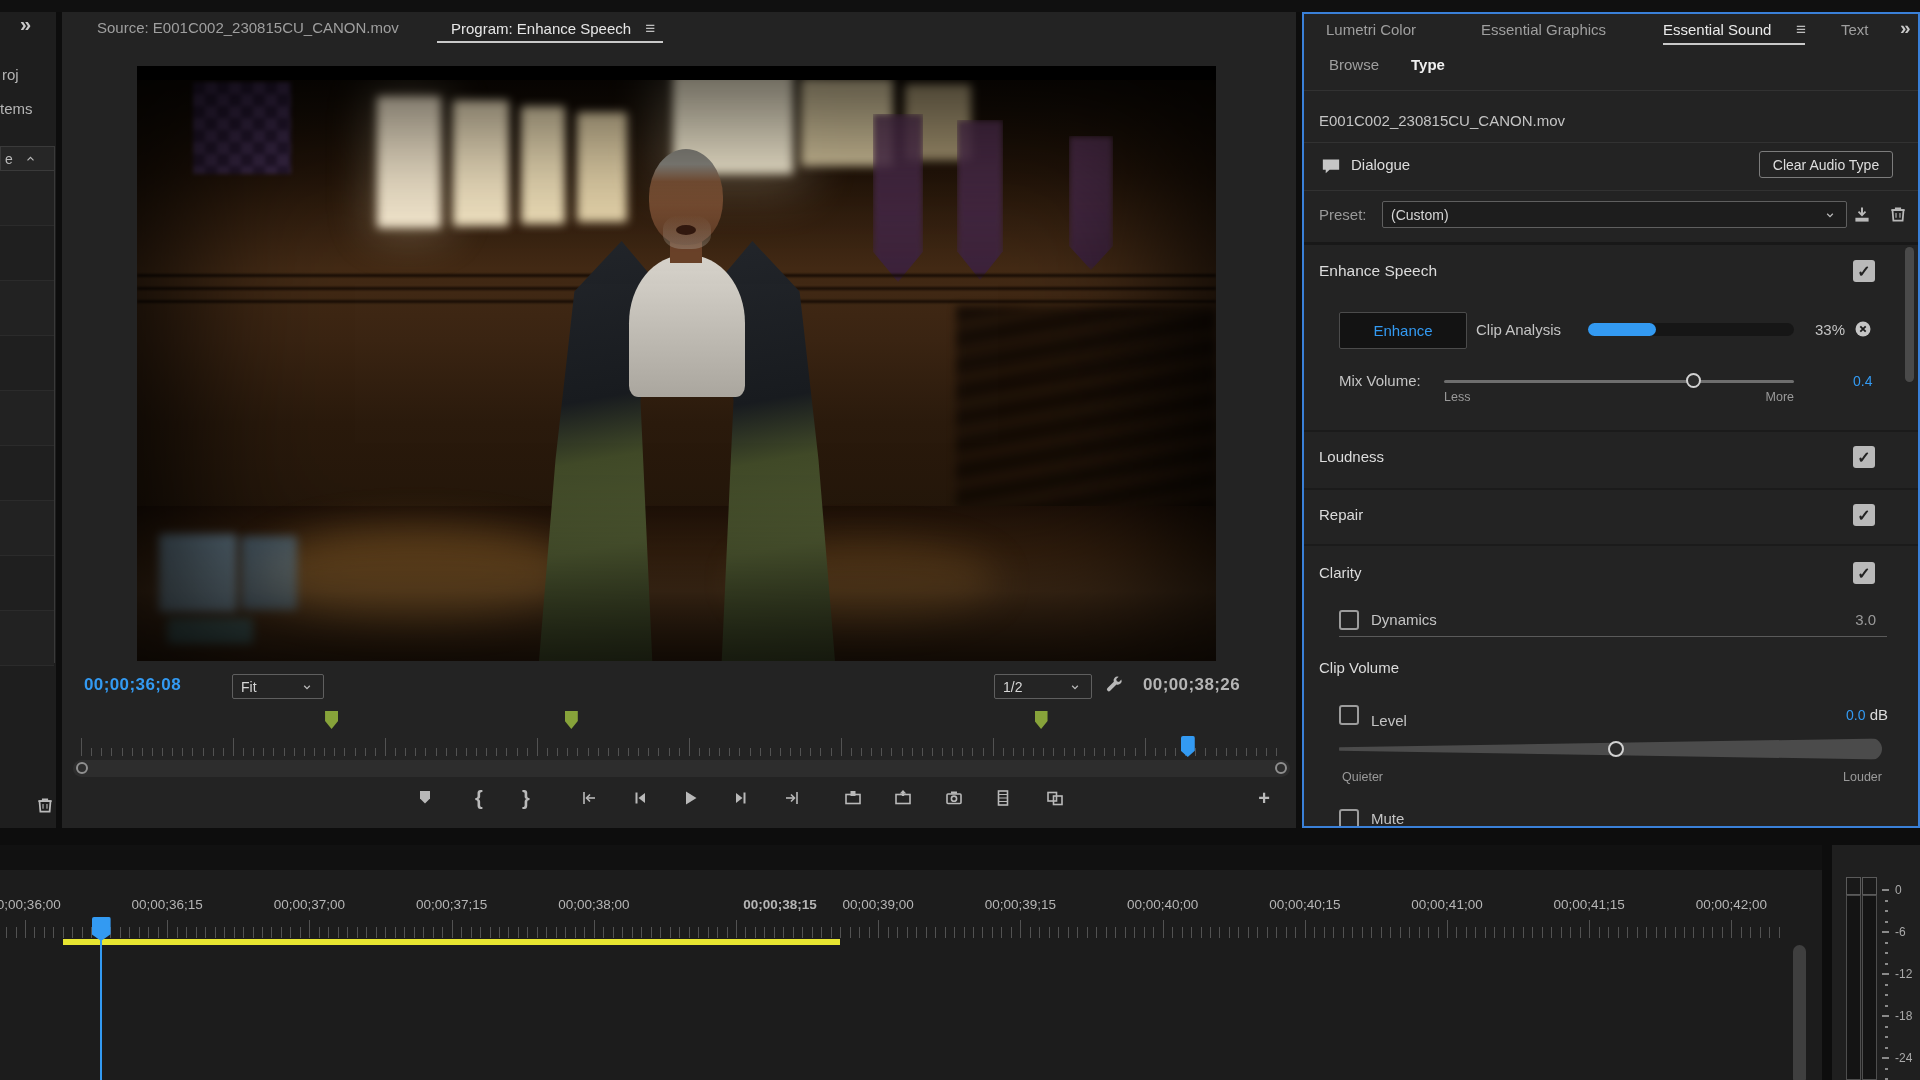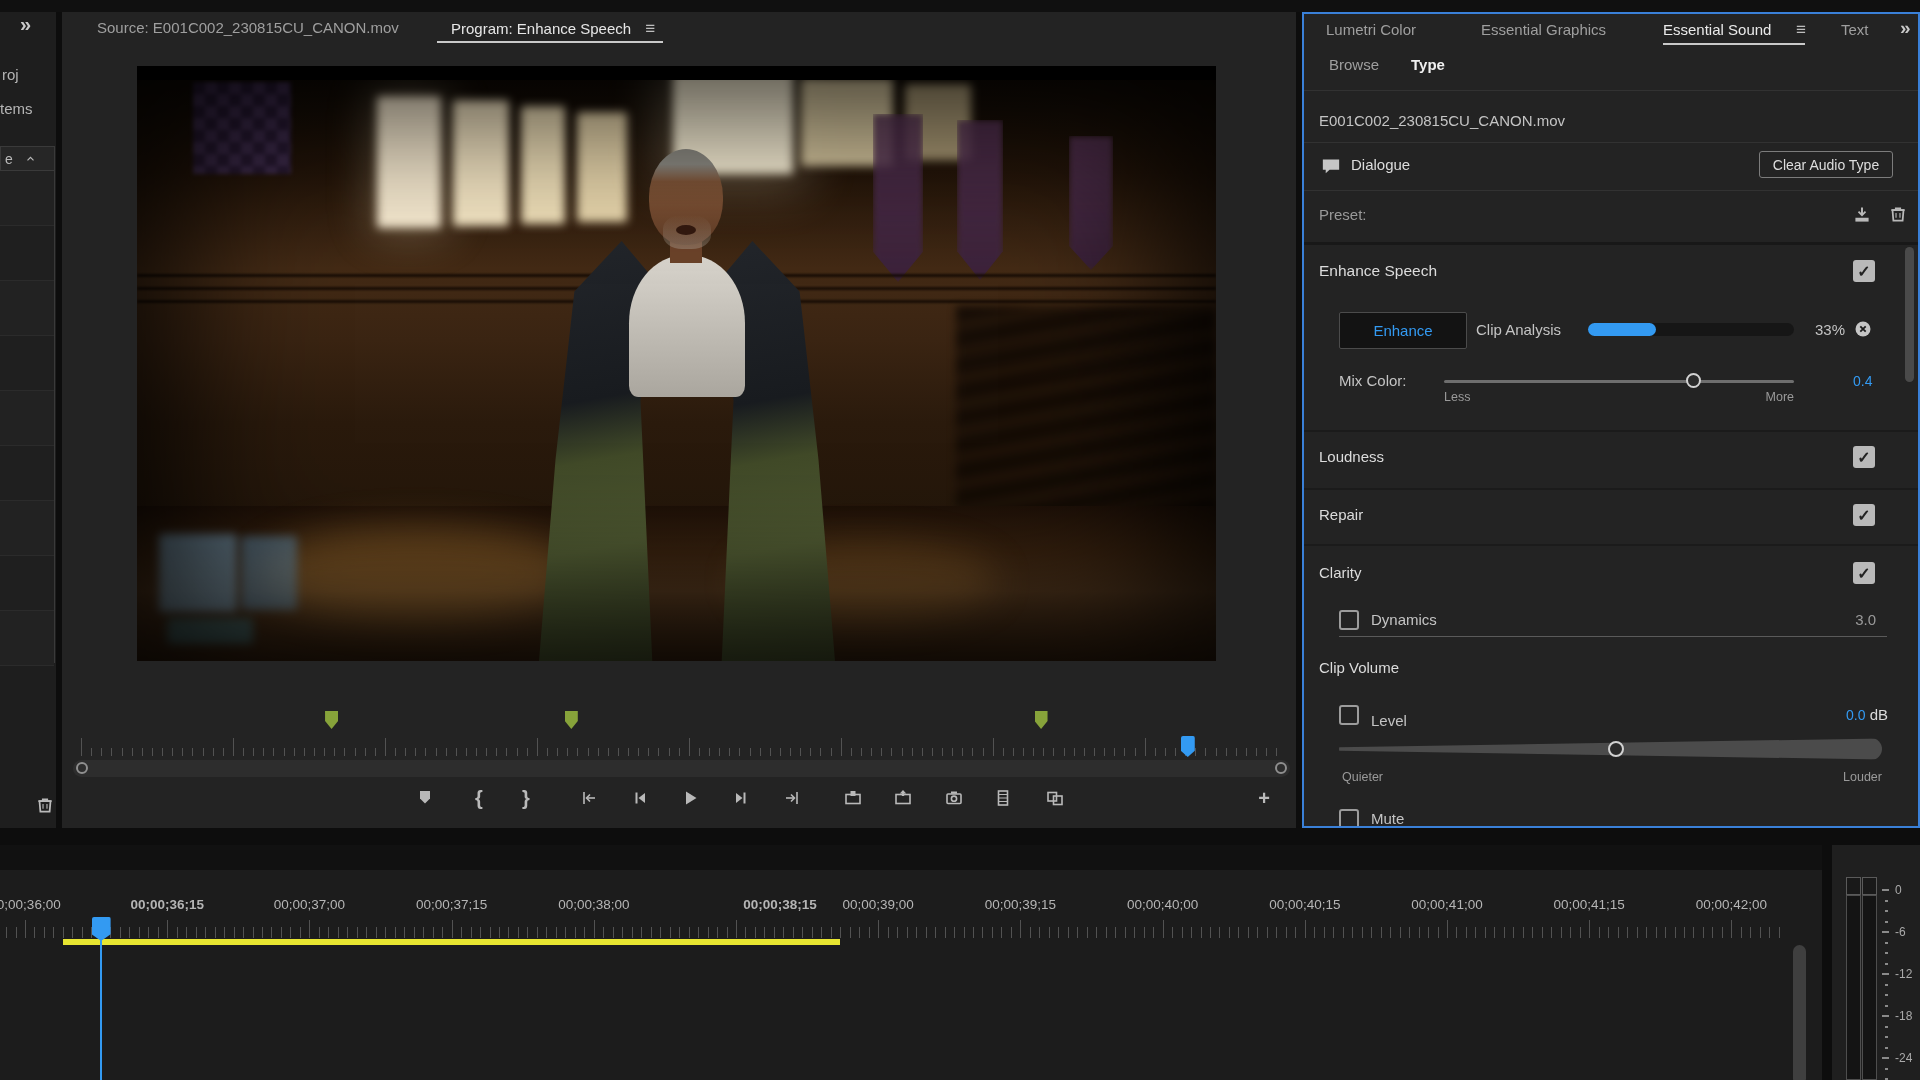--- a/index.html
+++ b/index.html
@@ -210,20 +210,45 @@
           <div class="neck"></div>
           <div class="head"></div>
           <div class="beard"></div>
           <div class="mouth"></div>
         </div>
         <div class="vbar"></div>
         <div class="vignette"></div>
       </div>
     </div>
 
+    <div class="mon-ctl">
+      <div class="abs tc blue" style="left:22px;top:3px;">00;00;36;08</div>
+      <div class="selbox" style="left:170px;top:2px;width:92px;">
+        <span>Fit</span>
+        <span class="chevdn">
+            <svg width="16" height="16" viewBox="0 0 20 20" fill="none" stroke="#b9b9b9" stroke-width="1.6">
+              <path d="M6.5 8.5L10 12l3.5-3.5"></path>
+            </svg>
+          </span>
+      </div>
+      <div class="selbox" style="left:932px;top:2px;width:98px;">
+        <span>1/2</span>
+        <span class="chevdn">
+            <svg width="16" height="16" viewBox="0 0 20 20" fill="none" stroke="#b9b9b9" stroke-width="1.6">
+              <path d="M6.5 8.5L10 12l3.5-3.5"></path>
+            </svg>
+          </span>
+      </div>
+      <div class="abs" style="left:1042px;top:2px;" id="wrench">
+          <svg width="20" height="20" viewBox="0 0 20 20" fill="none" stroke="#b9b9b9" stroke-width="1.6">
+            <path d="M14.7 2.8a3.8 3.8 0 0 0-4.9 4.9L3.5 14a1.9 1.9 0 1 0 2.7 2.7l6.3-6.3a3.8 3.8 0 0 0 4.9-4.9l-2.4 2.4-2.2-.6-.6-2.2z" fill="#b9b9b9" stroke="none"></path>
+          </svg>
+        </div>
+      <div class="abs tc gray" style="left:1081px;top:3px;">00;00;38;26</div>
+    </div>
 
     <div class="mon-markers" id="mon-markers">
         <div class="pent" style="left: 252.051px; top: 1px;"></div>
         <div class="pent" style="left: 491.8px; top: 1px;"></div>
         <div class="pent" style="left: 961.562px; top: 1px;"></div>
       </div>
     <div class="mon-ruler" id="mon-ruler">
         <div class="tick" style="left: 8px; top: 0px; height: 18px;"></div>
         <div class="tick" style="left: 18.13px; top: 10px; height: 8px;"></div>
         <div class="tick" style="left: 28.26px; top: 10px; height: 8px;"></div>
@@ -447,20 +472,28 @@
     <div class="abs" style="left:15px;top:140px;" id="bubble">
         <svg width="24" height="24" viewBox="0 0 20 20" fill="none" stroke="#b9b9b9" stroke-width="1.6">
           <path d="M3.2 4.5h13.6v8.6h-8l-3.2 3v-3H3.2z" fill="#c6c6c6" stroke="none"></path>
         </svg>
       </div>
     <div class="lbl" style="left:47px;top:142px;">Dialogue</div>
     <button class="btn" style="left:455px;top:137px;width:134px;height:27px;">Clear Audio Type</button>
     <div class="divider" style="top:176px;"></div>
 
     <div class="lbl dim" style="left:15px;top:192px;">Preset:</div>
+    <div class="selbox" style="left:78px;top:187px;width:465px;height:27px;background:#1d1d1d;">
+      <span>(Custom)</span>
+      <span class="chevdn">
+          <svg width="16" height="16" viewBox="0 0 20 20" fill="none" stroke="#b9b9b9" stroke-width="1.6">
+            <path d="M6.5 8.5L10 12l3.5-3.5"></path>
+          </svg>
+        </span>
+    </div>
     <div class="abs" style="left:547px;top:190px;" id="savepre">
         <svg width="22" height="22" viewBox="0 0 20 20" fill="none" stroke="#b9b9b9" stroke-width="1.6">
           <path d="M10 3.2v6.6" stroke-width="1.8"></path>
           <path d="M6.8 7l3.2 3.2L13.2 7"></path>
           <path d="M4 12.5h12v3.5H4z" fill="#b9b9b9" stroke="none"></path>
         </svg>
       </div>
     <div class="abs" style="left:583px;top:189px;" id="trashpre">
         <svg width="22" height="22" viewBox="0 0 20 20" fill="none" stroke="#b9b9b9" stroke-width="1.6">
           <path d="M5 6.5h10l-.8 9.5H5.8z"></path>
@@ -480,21 +513,21 @@
         <div class="fill" id="prog-fill" style="width: 33%;"></div>
       </div>
     <div class="lbl mid" style="left:501px;top:307px;width:40px;text-align:right;">33%</div>
     <div class="abs" style="left:549px;top:305px;" id="cancelx">
         <svg width="20" height="20" viewBox="0 0 20 20" fill="none" stroke="#b9b9b9" stroke-width="1.6">
           <circle cx="10" cy="10" r="7.5" fill="#c6c6c6" stroke="none"></circle>
           <path d="M7.3 7.3l5.4 5.4M12.7 7.3l-5.4 5.4" stroke="#1d1d1d" stroke-width="1.8"></path>
         </svg>
       </div>
 
-    <div class="lbl mid" style="left:35px;top:358px;">Mix Color:</div>
+    <div class="lbl mid" style="left:35px;top:358px;">Mix Volume:</div>
     <div class="slider-line" style="left:140px;top:366px;width:350px;"></div>
     <div class="knob" id="mix-knob" style="top: 359px; left: 381.5px;"></div>
     <div class="val" style="left:549px;top:359px;">0.4</div>
     <div class="lbl dim" style="left:140px;top:376px;font-size:12.5px;">Less</div>
     <div class="lbl dim" style="left:450px;top:376px;width:40px;text-align:right;font-size:12.5px;">More</div>
     <div class="divider" style="top:416px;height:2px;background:#1b1b1b;"></div>
 
     <div class="lbl" style="left:15px;top:434px;">Loudness</div>
     <div class="cb checked" style="left:549px;top:432px;">✓</div>
     <div class="divider" style="top:474px;height:2px;background:#1b1b1b;"></div>
@@ -529,21 +562,21 @@
 
     <div class="p-scroll"></div>
   </section>
 
   <div class="abs gb"></div>
 
   <section class="abs tl">
     <div class="tl-darktop"></div>
     <div id="tl-ruler">
         <div class="tl-label" style="left: 25px;">00;00;36;00</div>
-        <div class="tl-label" style="left: 167.2px; font-weight: bold;">00;00;36;15</div>
+        <div class="tl-label" style="left: 167.2px;">00;00;36;15</div>
         <div class="tl-label" style="left: 309.4px;">00;00;37;00</div>
         <div class="tl-label" style="left: 451.6px;">00;00;37;15</div>
         <div class="tl-label" style="left: 593.8px;">00;00;38;00</div>
         <div class="tl-label" style="left: 780px; font-weight: bold;">00;00;38;15</div>
         <div class="tl-label" style="left: 878.2px;">00;00;39;00</div>
         <div class="tl-label" style="left: 1020.4px;">00;00;39;15</div>
         <div class="tl-label" style="left: 1162.6px;">00;00;40;00</div>
         <div class="tl-label" style="left: 1304.8px;">00;00;40;15</div>
         <div class="tl-label" style="left: 1447px;">00;00;41;00</div>
         <div class="tl-label" style="left: 1589.2px;">00;00;41;15</div>

